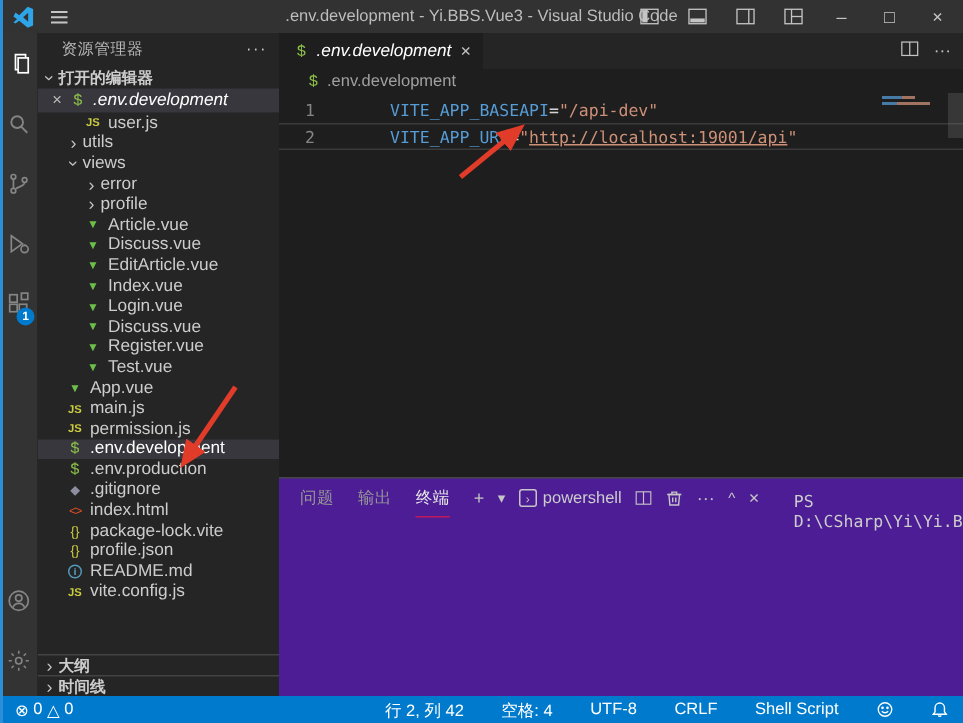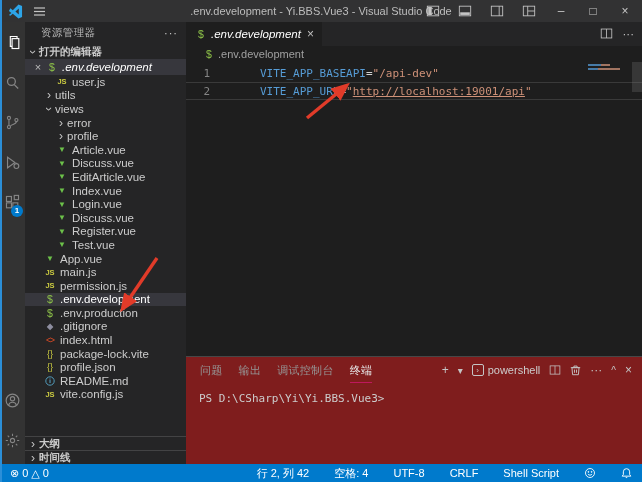--- a/index.html
+++ b/index.html
@@ -74,21 +74,21 @@
   .tok-op { color:#d4d4d4; }
   .tok-str { color:#ce9178; }
   .tok-link { color:#ce9178; text-decoration:underline; }
   .minimap { position:absolute; top:2px; right:14px; width:40px; }
   .mm-line { height:2px; margin-bottom:2px; display:flex; }
   .mm-blue { background:rgba(86,155,214,.75); height:2px; }
   .mm-orange { background:rgba(206,145,120,.75); height:2px; }
   .scroll-slider { position:absolute; top:0; right:0; width:10px; height:30px; background:rgba(121,121,121,.28); }
 
   
-  .panel { height:108px; border-top:1px solid #474747; display:flex; flex-direction:column; flex:none; background:#7f1d1d; }
+  .panel { height:146px; border-top:1px solid #474747; display:flex; flex-direction:row; flex:none; background:#4c1d95; }
   .panel-header { height:26px; display:flex; align-items:center; padding:0 10px 0 14px; flex:none; }
   .ptab { font-size:11px; color:#969696; margin-right:16px; height:25px; line-height:25px; letter-spacing:.3px; }
   .ptab.active { color:#e7e7e7; border-bottom:1px solid #be185d;font-family:Liberation Serif, serif; }
   .panel-actions { margin-left:auto; display:flex; align-items:center; gap:9px; color:#c5c5c5; }
   .pa { font-size:12px; display:inline-flex; align-items:center; }
   .pa.small { font-size:10px; }
   .ps-box { width:12px; height:12px; border:1px solid #c5c5c5; border-radius:2px; display:inline-flex; align-items:center; justify-content:center; font-size:8px; margin-right:4px; }
   .ps-label { font-size:11px; color:#cccccc; }
   .terminal-body { padding:9px 16px 0 13px; font-size:11px; color:#cccccc; }
 
@@ -392,21 +392,20 @@
           </div>
       </div>
       <div class="scroll-slider"></div>
     </div>
 
     <div class="panel">
       <div class="panel-header">
         <span id="panel-tabs" style="display:flex;align-items:center;">
             <span class="ptab">问题</span>
             <span class="ptab">输出</span>
-            <span class="ptab">调试控制台</span>
             <span class="ptab active">终端</span>
           </span>
         <div class="panel-actions">
           <span class="pa">+</span>
           <span class="pa small">▾</span>
           <span class="pa">
             <span class="ps-box">›</span>
             <span class="ps-label">powershell</span>
           </span>
           <span class="pa">

